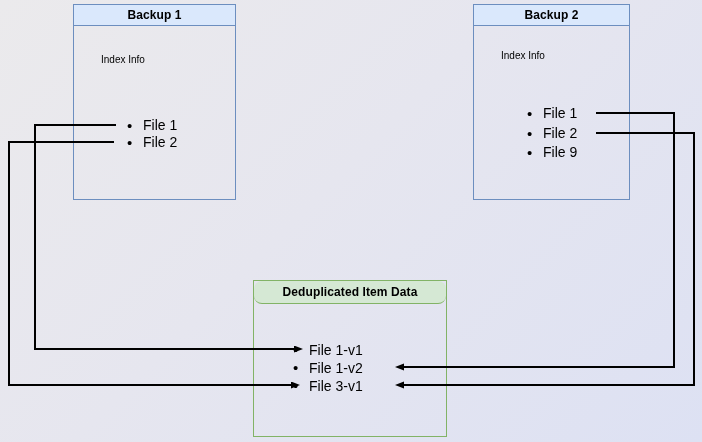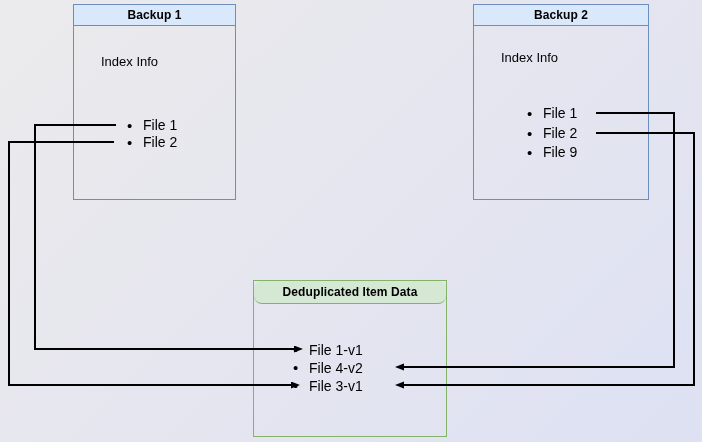--- a/index.html
+++ b/index.html
@@ -38,21 +38,21 @@
     border-bottom: 1px solid var(--c-box_blue_border);
   }
   .green .box-header {
     height: 23px;
     background: var(--c-box_green_fill);
     border-bottom: 1px solid var(--c-box_green_border);
     border-radius: 8px;
   }
   .subtitle {
     position: absolute;
-    font-size: 13px;
+    font-size: 10px;
     white-space: nowrap;
   }
   ul.file-list {
     position: absolute;
     margin: 0;
     padding: 0;
     list-style: none;
     font-size: 14px;
     white-space: nowrap;
   }
@@ -88,35 +88,35 @@
 
   <div class="box blue" style="left:73px; top:4px; width:163px; height:196px;">
     <div class="box-header">Backup 1</div>
     <div class="subtitle" style="left:27px; top:49px;">Index Info</div>
     <ul class="file-list b1" style="left:53px; top:112px;">
       <li>File 1</li>
       <li>File 2</li>
     </ul>
   </div>
 
-  <div class="box blue" style="left:473px; top:4px; width:176px; height:196px;">
+  <div class="box blue" style="left:473px; top:4px; width:157px; height:196px;">
     <div class="box-header">Backup 2</div>
     <div class="subtitle" style="left:27px; top:45px;">Index Info</div>
     <ul class="file-list b2" style="left:53px; top:99px;">
       <li>File 1</li>
       <li>File 2</li>
       <li>File 9</li>
     </ul>
   </div>
 
   <div class="box green" style="left:253px; top:280px; width:194px; height:157px;">
     <div class="box-header">Deduplicated Item Data</div>
     <ul class="file-list dd" style="left:39px; top:60px;">
       <li>File 1-v1</li>
-      <li>File 4-v2</li>
+      <li>File 1-v2</li>
       <li>File 3-v1</li>
     </ul>
   </div>
 
   <svg class="connectors" width="702" height="442" viewBox="0 0 702 442">
     <defs>
       <marker id="arrow" markerUnits="userSpaceOnUse" markerWidth="11" markerHeight="9" refX="0" refY="3.5" orient="auto">
         <path d="M0,0 L9,3.5 L0,7 Z" fill="#000"></path>
       </marker>
     </defs>

